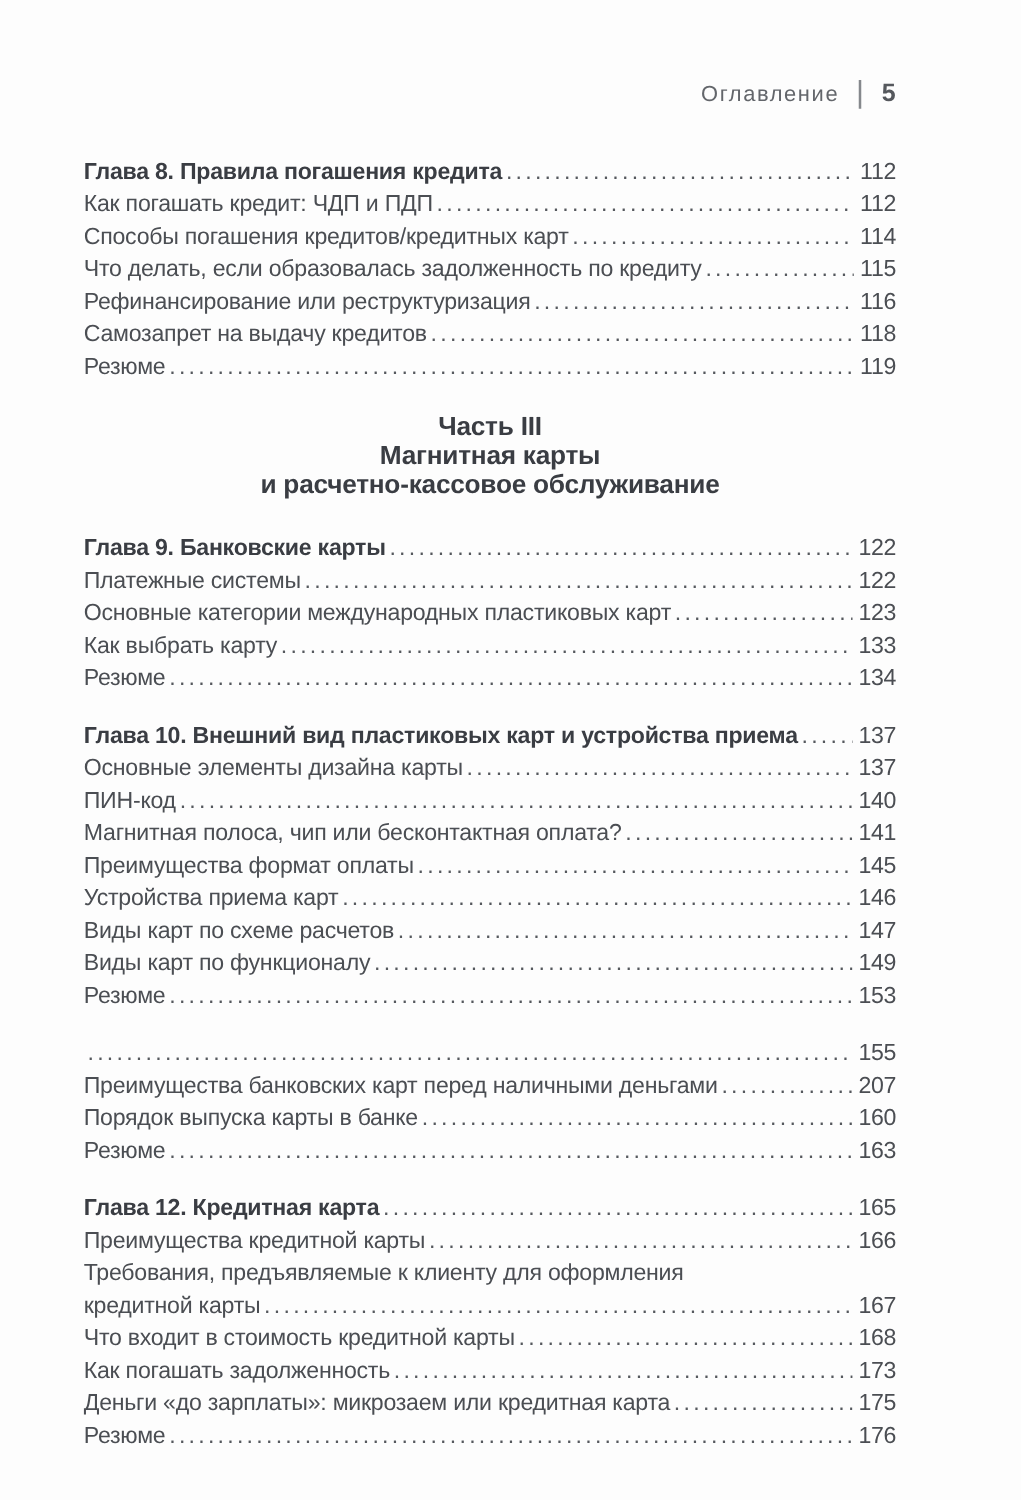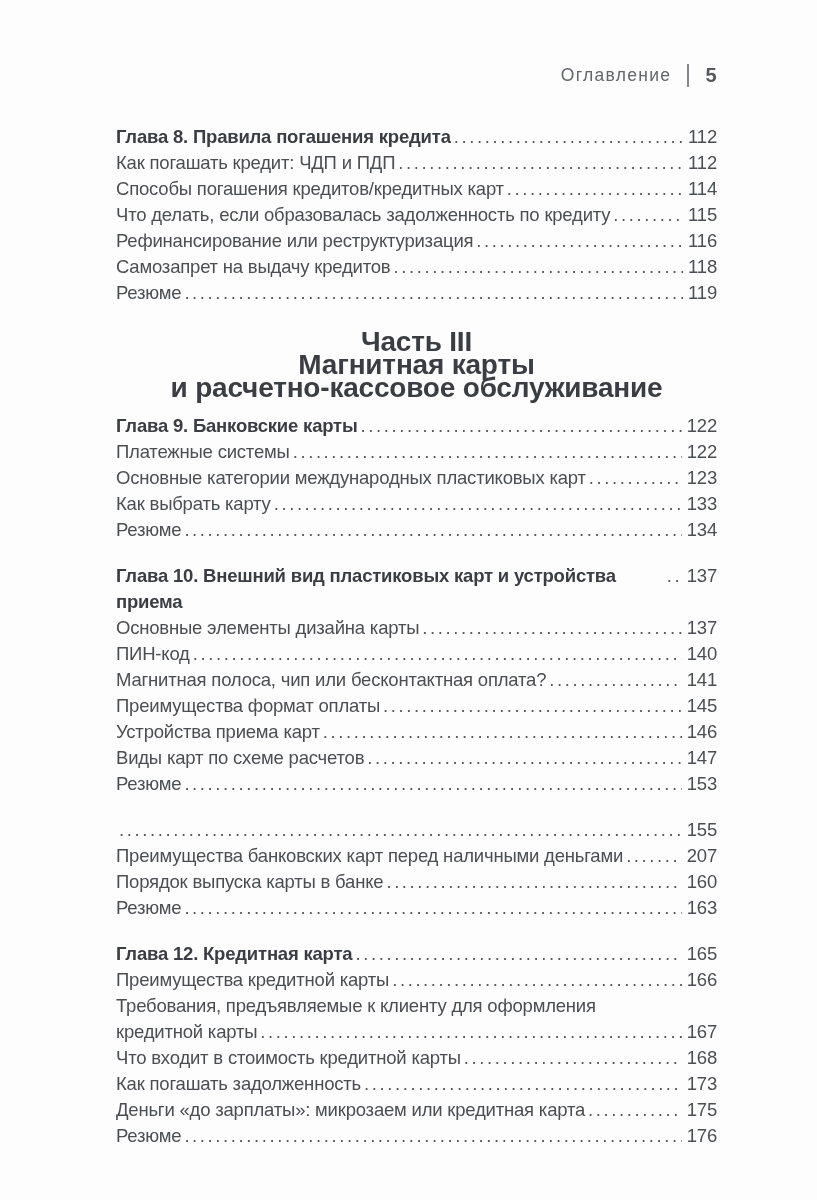--- a/index.html
+++ b/index.html
@@ -5,21 +5,21 @@
   html, body { margin: 0; padding: 0; }
   body {
     width: 817px; height: 1200px;
     background: #fcfcfc;
     font-family: "Liberation Sans", "DejaVu Sans", sans-serif;
     color: #4b4e53;
   }
   .page {
     box-sizing: border-box;
     width: 817px; height: 1200px;
-    padding: 62px 100px 40px 116px;
+    padding: 62px 100px 40px 67px;
     background: #fdfdfd;
   }
   .header {
     display: flex; justify-content: flex-end; align-items: center;
     height: 26px; margin-bottom: 36px;
   }
   .running { font-size: 17.5px; color: #63666b; letter-spacing: 1.3px; }
   .vbar { width: 2px; height: 23px; background: #85888c; margin: 0 16px; }
   .pagenum { font-size: 20px; font-weight: 700; color: #55585d; letter-spacing: 0.5px; }
 
@@ -34,22 +34,22 @@
   .chapter .t { font-weight: 700; color: #3a3d43; }
 
   .leader { flex: 1 1 0; overflow: hidden; white-space: nowrap; min-width: 18px; }
   .leader::before {
     content: "......................................................................................................................";
     letter-spacing: 2.6px; padding-left: 3px; color: #55585d; font-weight: 400;
   }
   .pg { flex: 0 0 auto; padding-left: 5px; color: #4b4e53; font-weight: 400; }
 
   .part {
-    margin: 24px 0 14px; text-align: center;
-    font-weight: 700; font-size: 28px; line-height: 23px;
+    margin: 24px 0 26px; text-align: center;
+    font-weight: 700; font-size: 21px; line-height: 23px;
     color: #3a3d43; letter-spacing: -0.2px;
   }
   .part div { margin: 0; }
 </style>
 </head>
 <body>
 
 <div class="page">
 
   <div class="header">
@@ -158,20 +158,25 @@
     </div>
     <div class="row">
       <span class="t">Устройства приема карт</span>
       <span class="leader"></span>
       <span class="pg">146</span>
     </div>
     <div class="row">
       <span class="t">Виды карт по схеме расчетов</span>
       <span class="leader"></span>
       <span class="pg">147</span>
+    </div>
+    <div class="row">
+      <span class="t">Виды карт по функционалу</span>
+      <span class="leader"></span>
+      <span class="pg">149</span>
     </div>
     <div class="row">
       <span class="t">Резюме</span>
       <span class="leader"></span>
       <span class="pg">153</span>
     </div>
   </div>
 
   <div class="block">
     <div class="row chapter">

